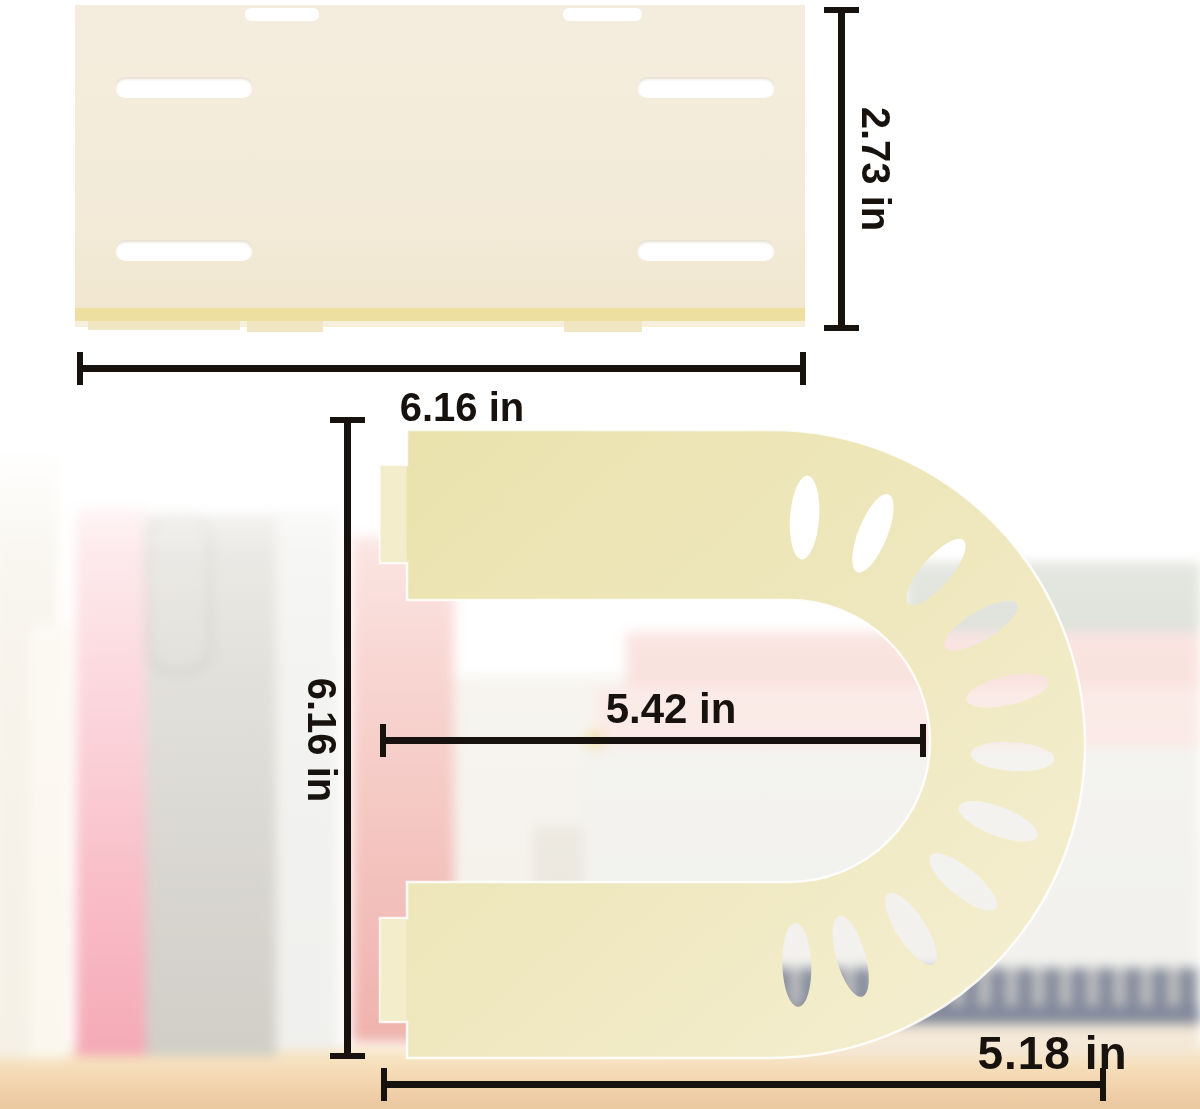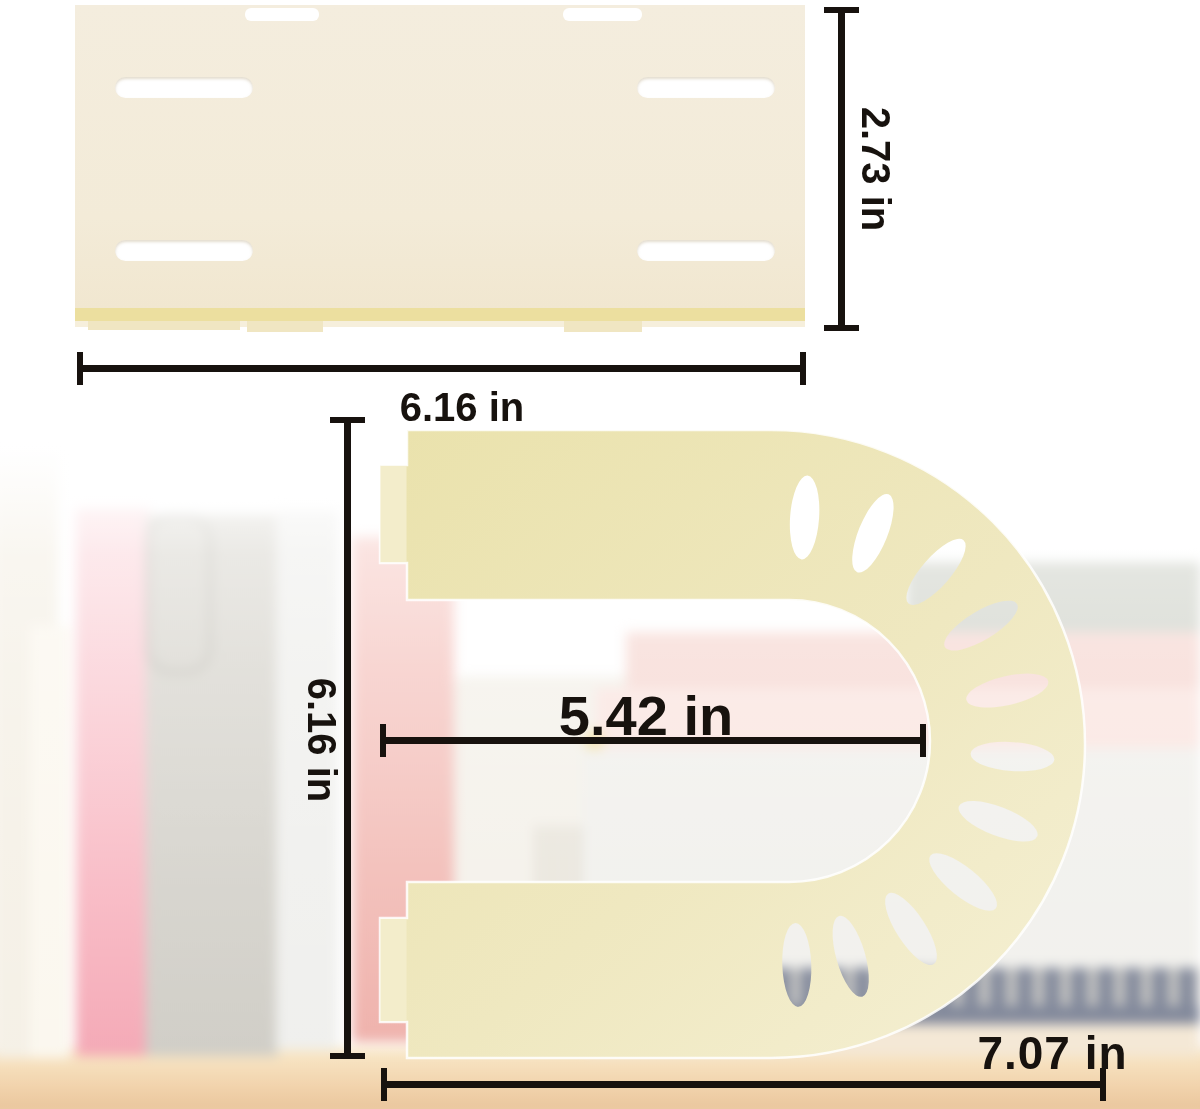--- a/index.html
+++ b/index.html
@@ -161,21 +161,21 @@
   <div class="dim-line v" style="left:344px;top:420px;height:636px;">
     <span class="caph" style="top:-3px"></span>
     <span class="caph" style="bottom:-3px"></span>
   </div>
   <div class="dim-label rot" style="left:342px;top:610px;width:260px;font-size:40px;">6.16 in</div>
 
   <div class="dim-line h" style="left:383px;top:737px;width:540px;">
     <span class="capv" style="left:-3px"></span>
     <span class="capv" style="right:-3px"></span>
   </div>
-  <div class="dim-label" style="left:496px;top:688px;width:300px;font-size:56px;">5.42 in</div>
+  <div class="dim-label" style="left:521px;top:688px;width:300px;font-size:42px;">5.42 in</div>
 
   <div class="dim-line h" style="left:384px;top:1081px;width:719px;">
     <span class="capv" style="left:-3px"></span>
     <span class="capv" style="right:-3px"></span>
   </div>
-  <div class="dim-label" style="left:930px;top:1030px;width:245px;font-size:46px;letter-spacing:1px;">7.07 in</div>
+  <div class="dim-label" style="left:930px;top:1030px;width:245px;font-size:46px;letter-spacing:1px;">5.18 in</div>
 
 </div>
 
 </body></html>

